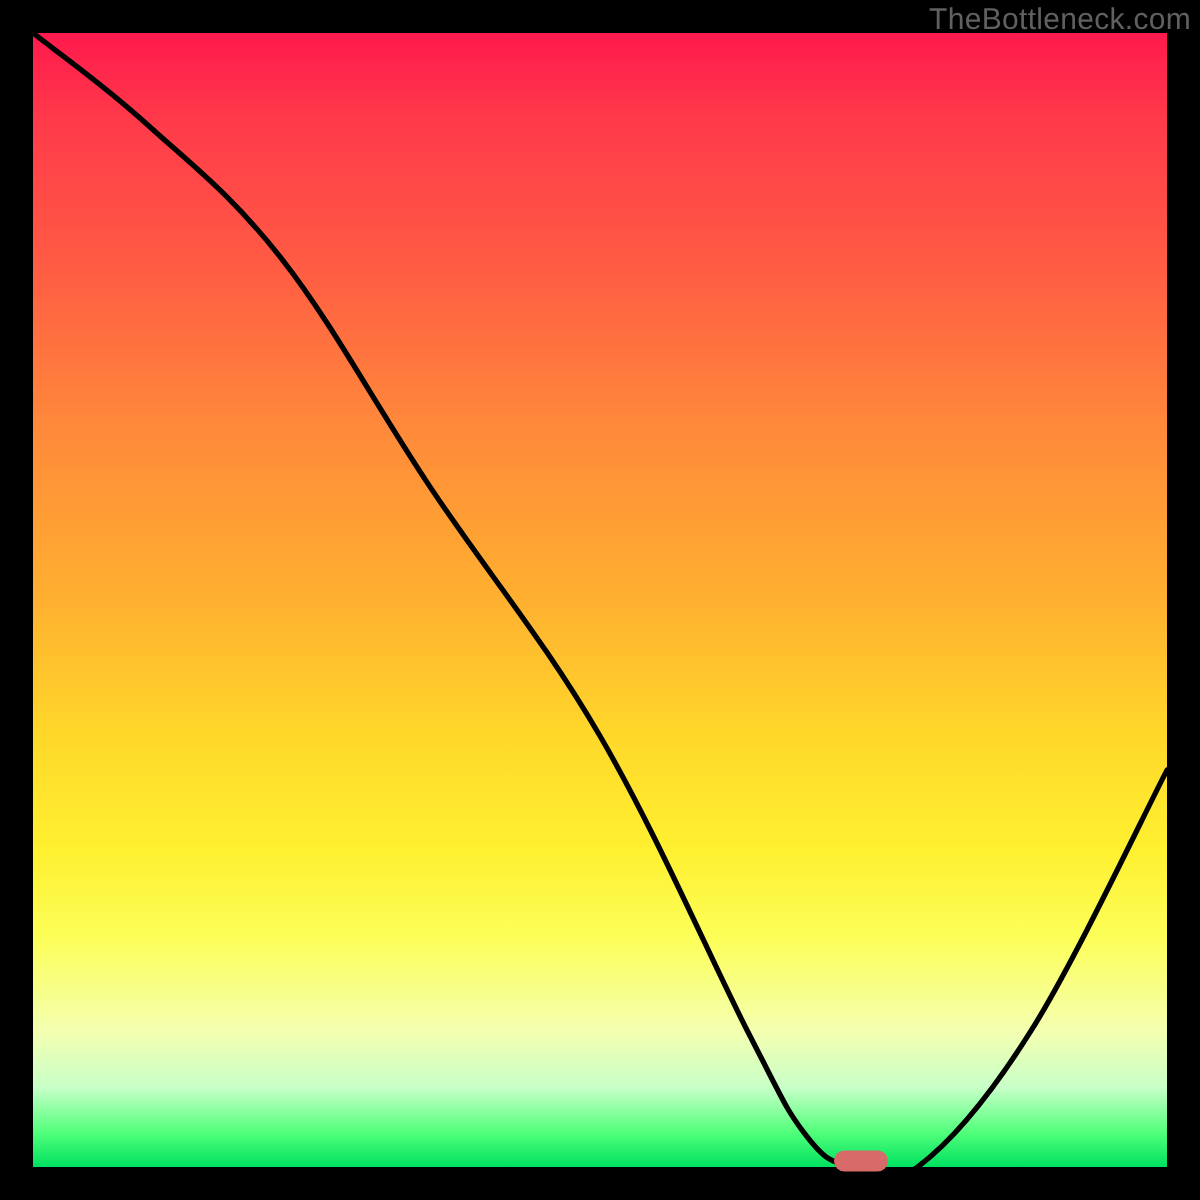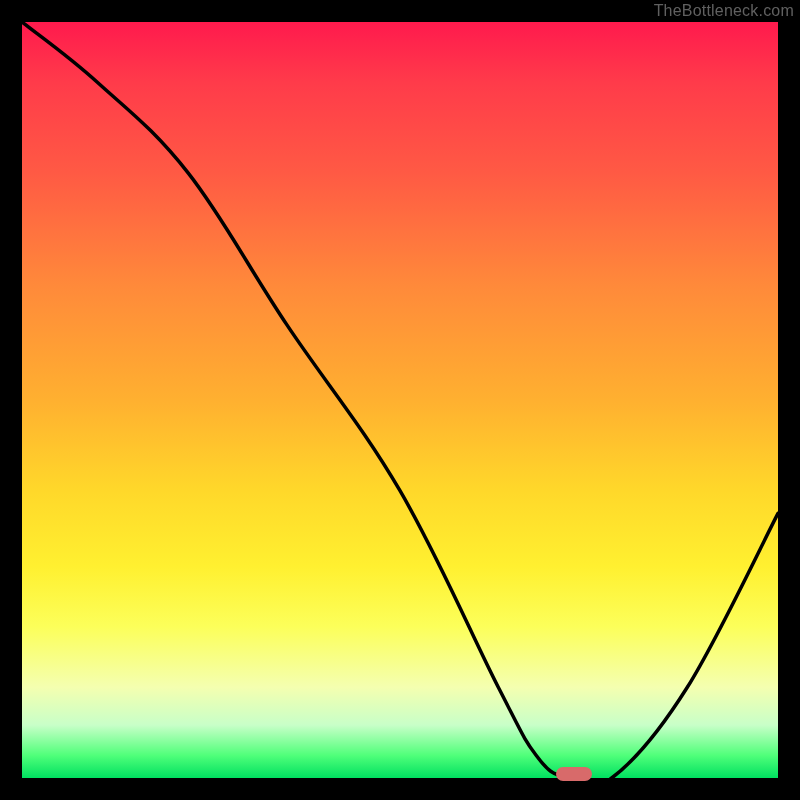--- a/index.html
+++ b/index.html
@@ -30,21 +30,21 @@
       #c8ffc8 93%,
       #50ff7a 97%,
       #00e060 100%
     );
   }
   .watermark {
     position: absolute;
     top: 2px;
     right: 6px;
     color: #606060;
-    font-size: 16px;
+    font-size: 20px;
     font-weight: 500;
     z-index: 3;
     letter-spacing: 0.2px;
   }
   svg.curve {
     position: absolute;
     left: 0;
     top: 0;
     width: 756px;
     height: 756px;

